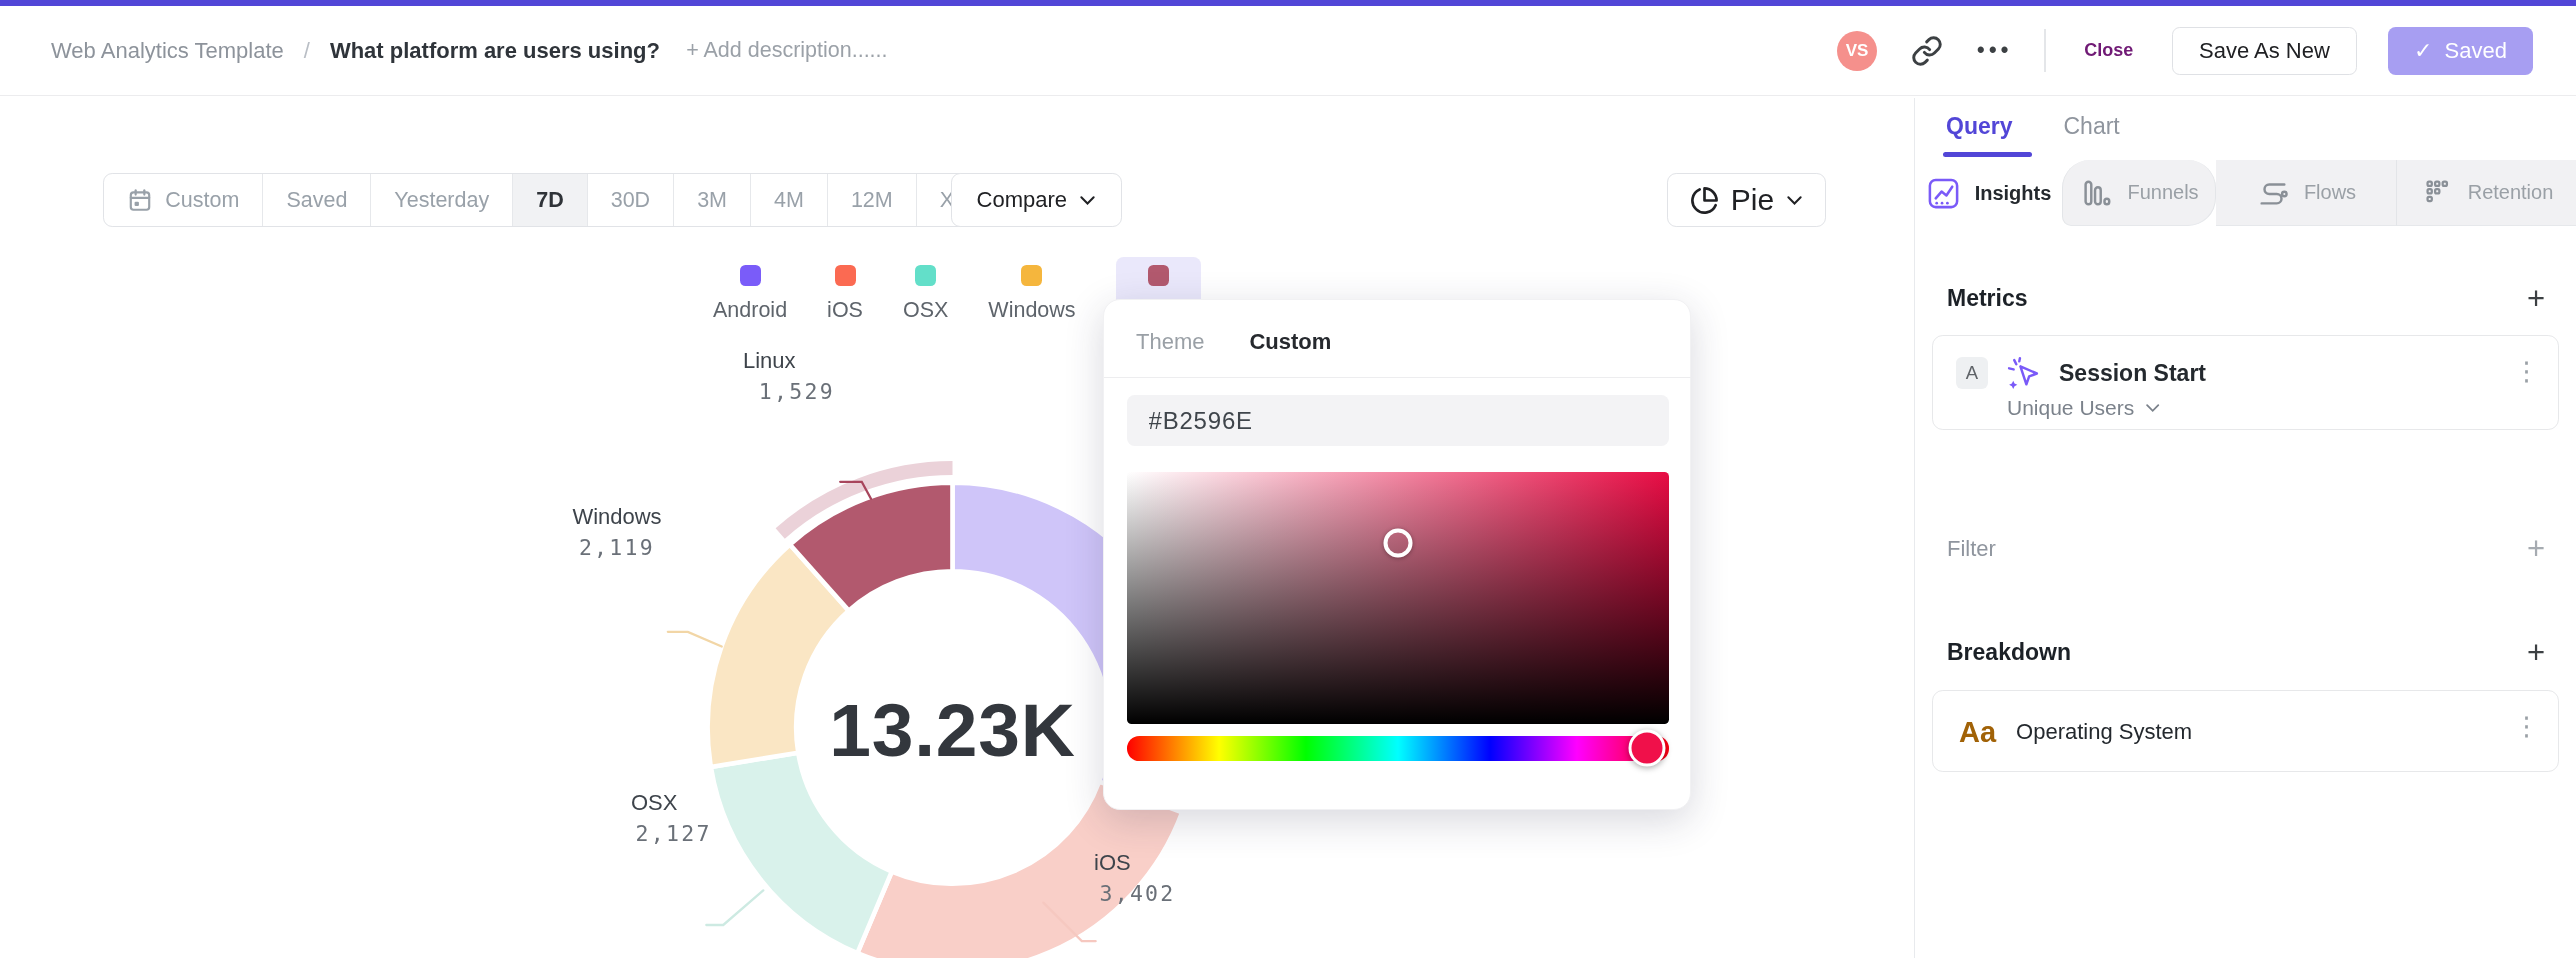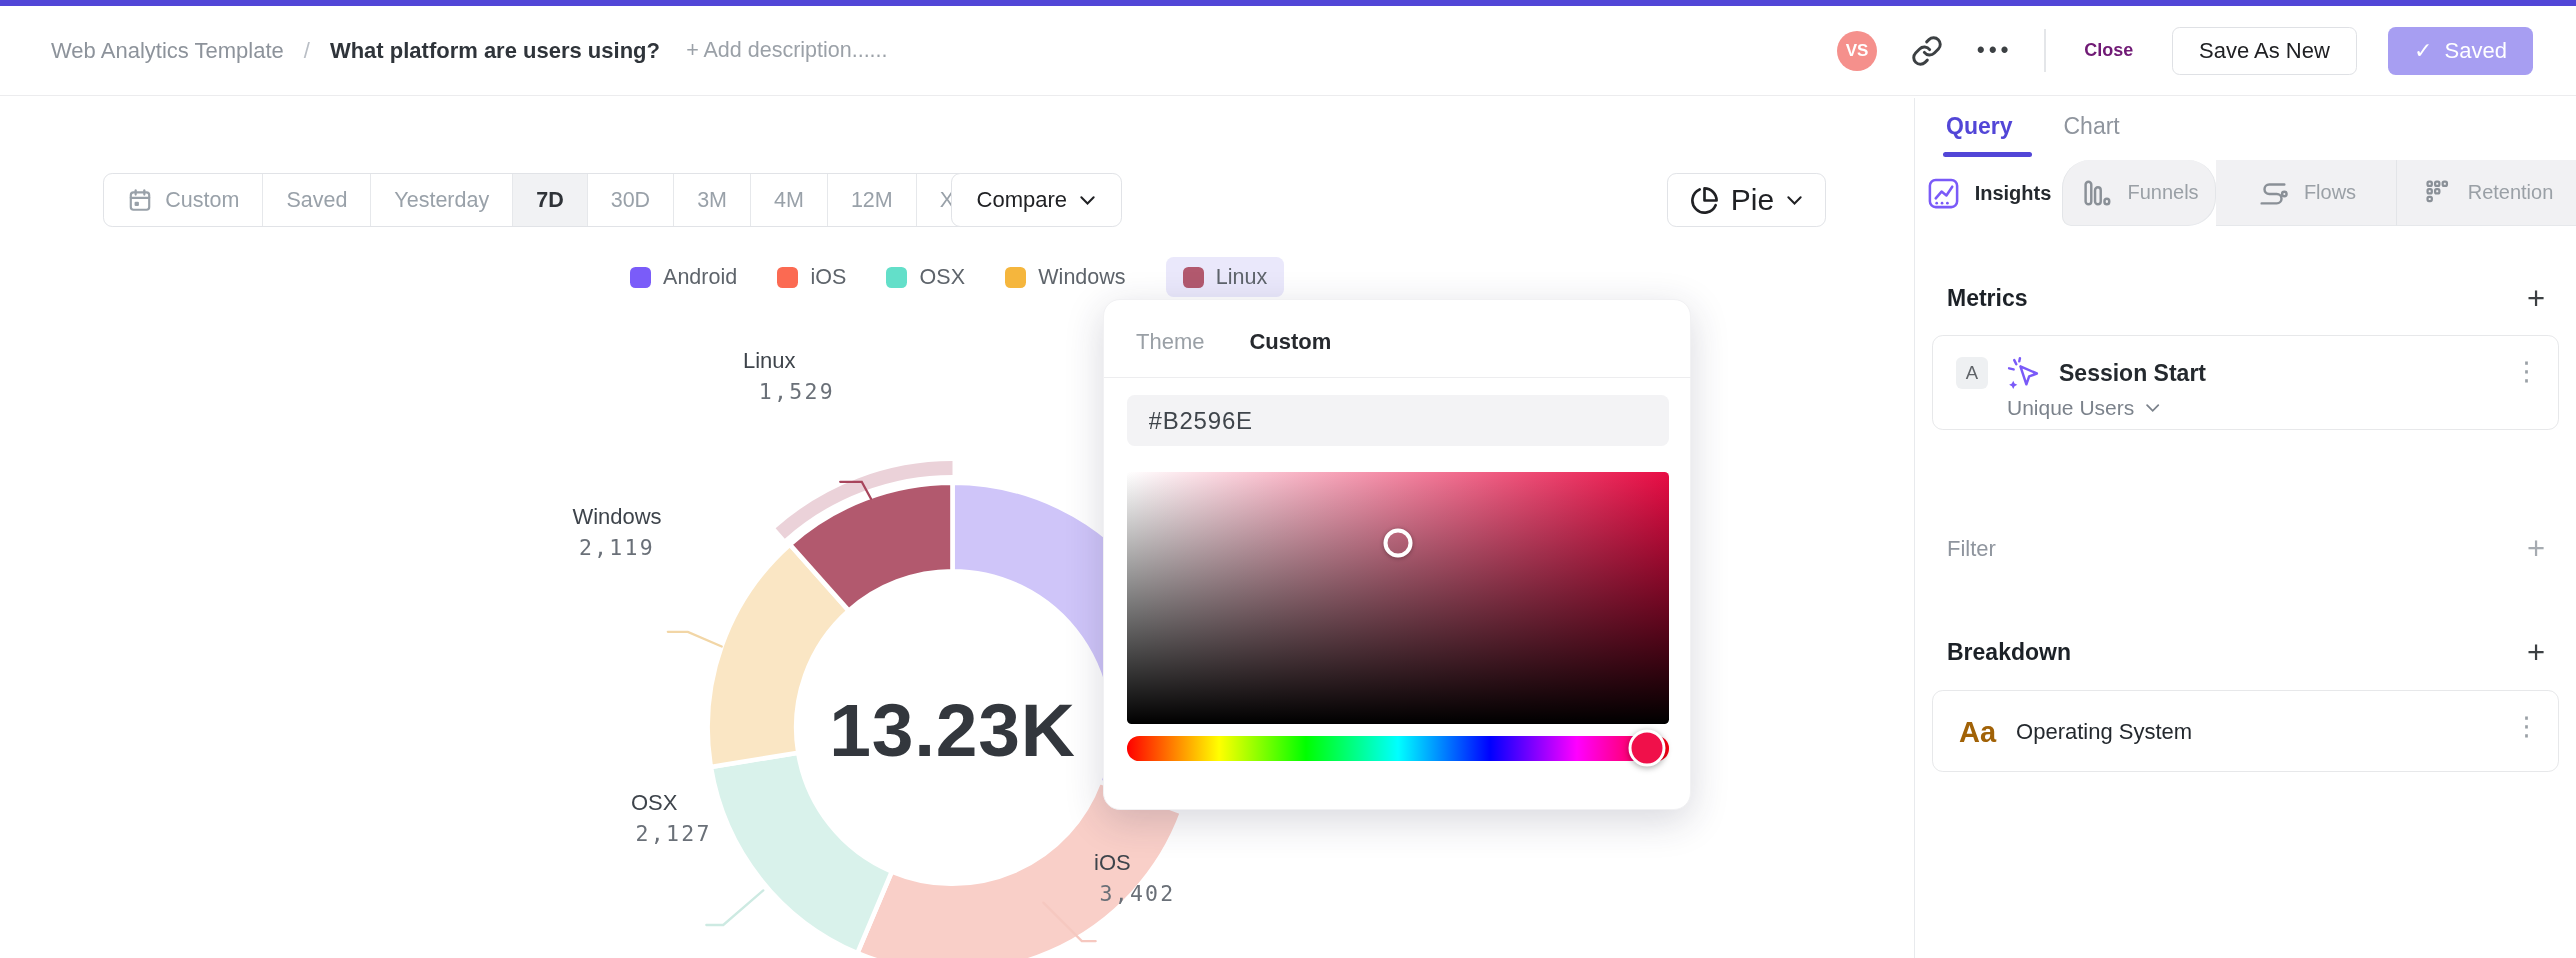--- a/index.html
+++ b/index.html
@@ -43,21 +43,21 @@
   .range-seg.active { background:#F1F2F4; color:#2F3338; font-weight:600; }
   .compare-btn { position:absolute; left:951px; top:75px; height:54px; display:flex; align-items:center; gap:12.3px;
     padding:0 24.6px; border:1.5px solid #E1E3E7; border-radius:9.2px; font-size:22px; color:#202124; font-weight:500; background:#fff; }
   .pie-select { position:absolute; left:1667px; top:75px; height:54px; display:flex; align-items:center; gap:12.3px;
     padding:0 21.5px; border:1.5px solid #E1E3E7; border-radius:9.2px; font-size:30px; color:#202124; font-weight:500; background:#fff; }
   .chev { display:inline-block; }
 
   
   .legend { position:absolute; left:0; top:159px; width:1914px; display:flex; justify-content:center;
     align-items:center; gap:40px; }
-  .legend-item { display:flex; align-items:center; gap:12.3px; font-size:21.5px; color:#5E646B; padding:7.7px 0; }
+  .legend-item { display:flex; align-items:center; gap:12.3px; font-size:21.5px; color:#5E646B; padding:7.7px 0;flex-direction:column; }
   .legend-item.selected { background:#EAE8FB; border-radius:7.7px; padding:7.7px 17px; }
   .swatch { width:21px; height:21px; border-radius:5.4px; }
 
   
   .donut-wrap { position:absolute; left:683px; top:360px; width:539px; height:539px; }
   .center-label { position:absolute; left:760px; top:588px; width:385px; height:88px; text-align:center;
     font-size:75px; font-weight:700; color:#33373D; letter-spacing:0.8px; line-height:88px; }
   .callout-svg { position:absolute; left:0; top:-98px; width:2576px; height:959px; pointer-events:none; }
 
   .slice-label { position:absolute; white-space:nowrap; }

